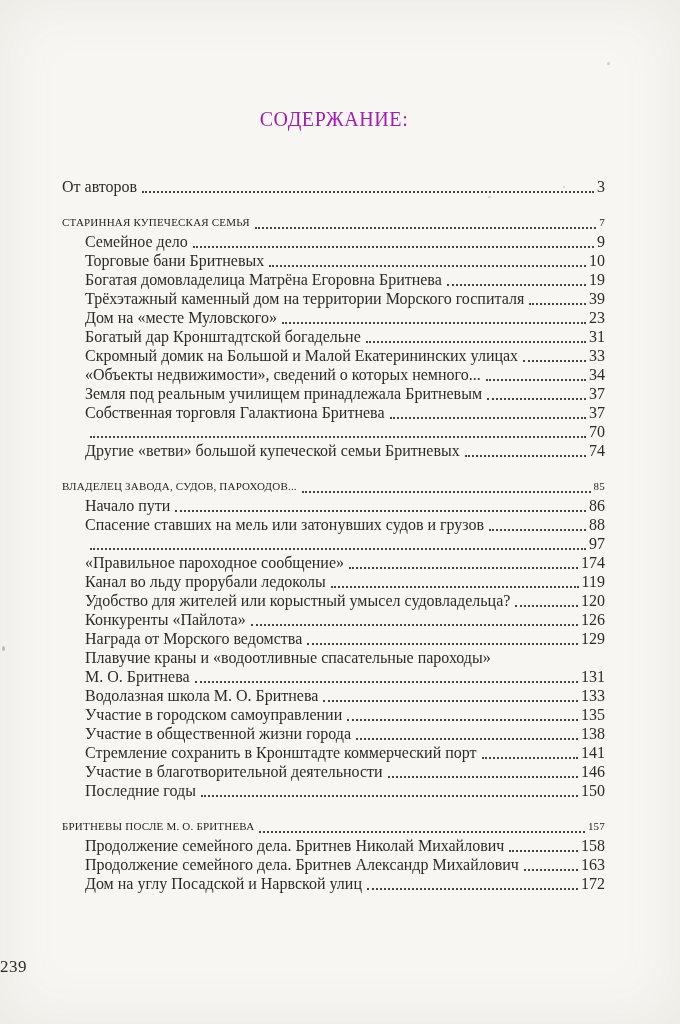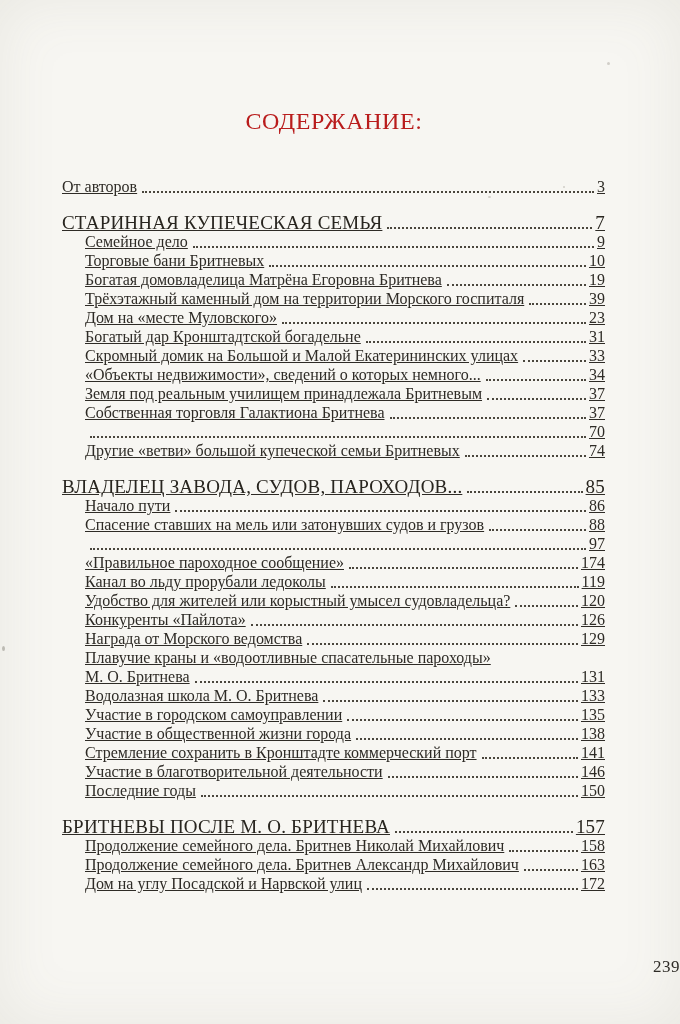--- a/index.html
+++ b/index.html
@@ -16,70 +16,69 @@
     overflow: hidden;
     box-shadow: inset 0 0 60px rgba(120,115,100,0.10);
   }
 
   .title {
     position: absolute;
     top: 108px;
     left: 0;
     right: 12px;
     text-align: center;
-    font-size: 24px;
+    font-size: 20px;
     letter-spacing: 0.6px;
-    color: #b91c1c;
+    color: #a21caf;
   }
 
   .toc {
     position: absolute;
     top: 177px;
     left: 62px;
     width: 543px;
   }
 
-  .group { margin-top: 17px; text-decoration: underline; }
+  .group { margin-top: 17px; }
   .group:first-child { margin-top: 0; }
 
   .row {
     display: flex;
     align-items: flex-end;
     height: 19px;
     line-height: 19px;
     font-size: 16px;
     white-space: nowrap;
   }
   .row.indent { padding-left: 23px; }
-  .row.header { font-size: 19px; letter-spacing: 0.2px; color: #28251f; }
+  .row.header { font-size: 11px; letter-spacing: 0.2px; color: #28251f; }
 
   .label { flex: 0 0 auto; }
 
   .leader {
     flex: 1 1 auto;
     min-width: 10px;
     border-bottom: 2px dotted #4a463d;
     margin: 0 3px 3px 5px;
   }
 
   .num {
     flex: 0 0 auto;
     text-align: right;
   }
 
   .folio {
     position: absolute;
     top: 957px;
     left: 0;
     right: 0;
-    text-align: right;
+    text-align: left;
     font-size: 17px;
     letter-spacing: 0.5px;
     color: #2e2b26;
-    padding-left: 13px;
   }
 
   
   .speck {
     position: absolute;
     border-radius: 50%;
     background: rgba(110,104,92,0.28);
   }
   .speck.s1 { left: 488px; top: 196px; width: 3px; height: 2px; }
   .speck.s2 { left: 607px; top: 62px;  width: 3px; height: 3px; }

